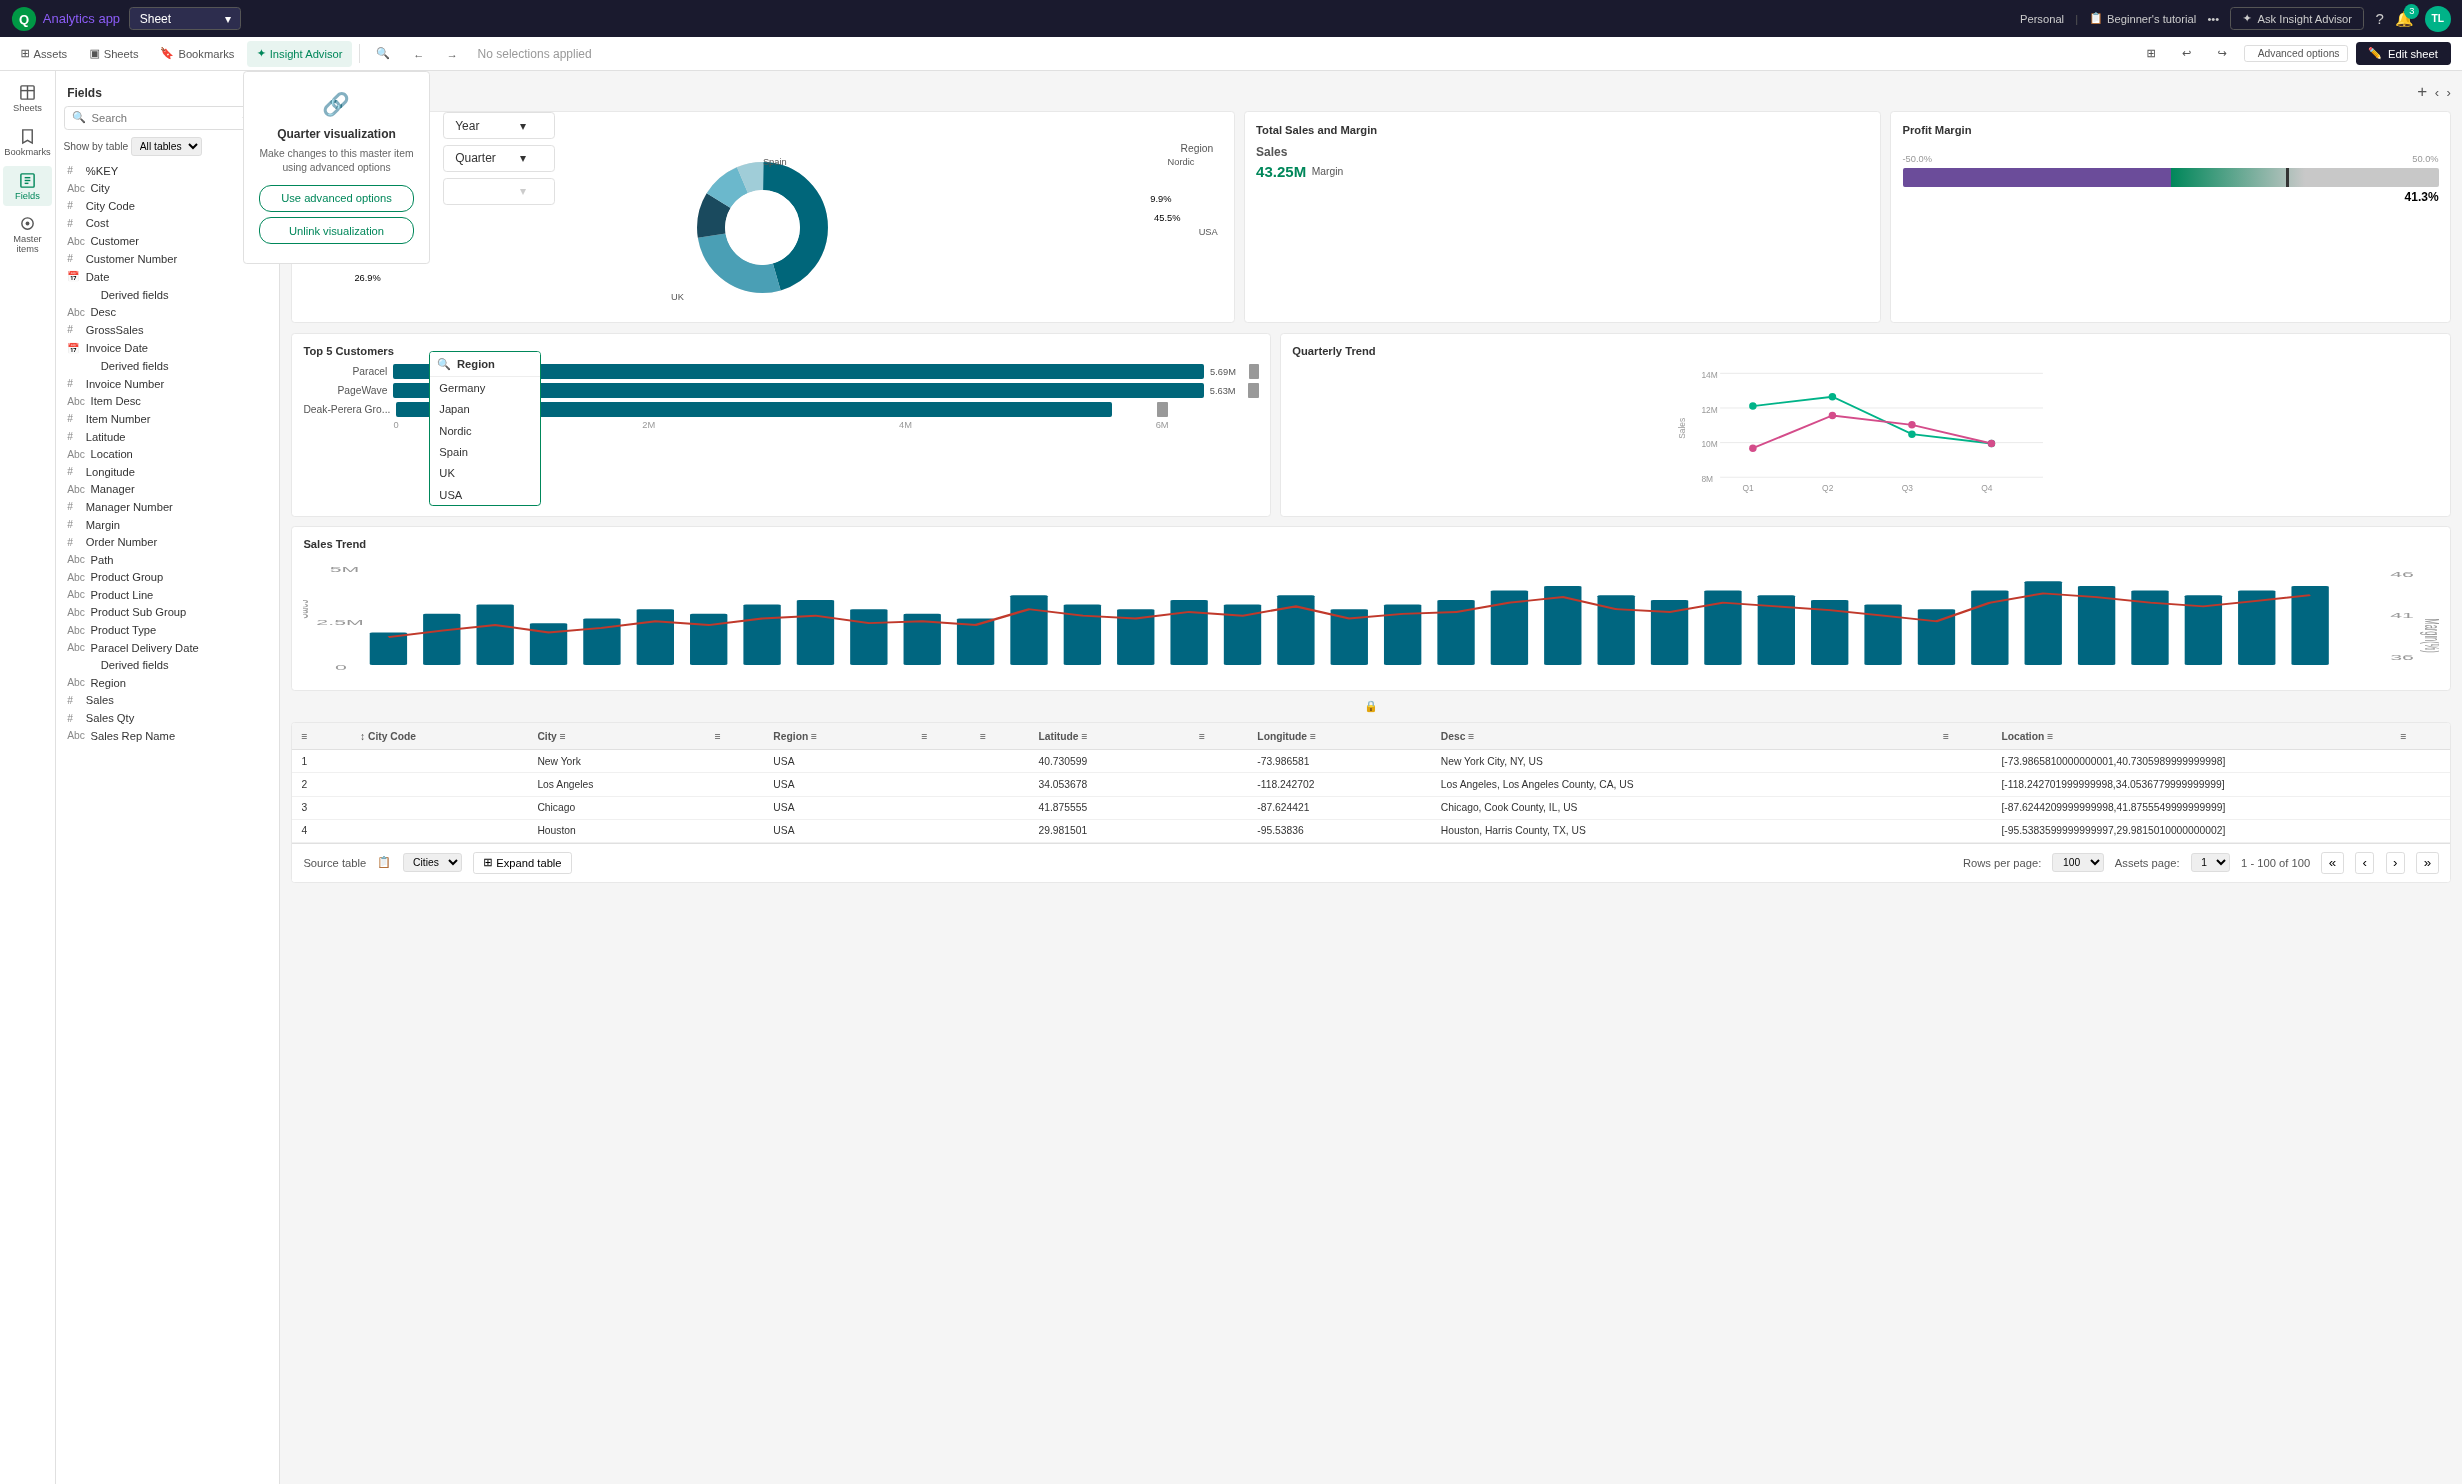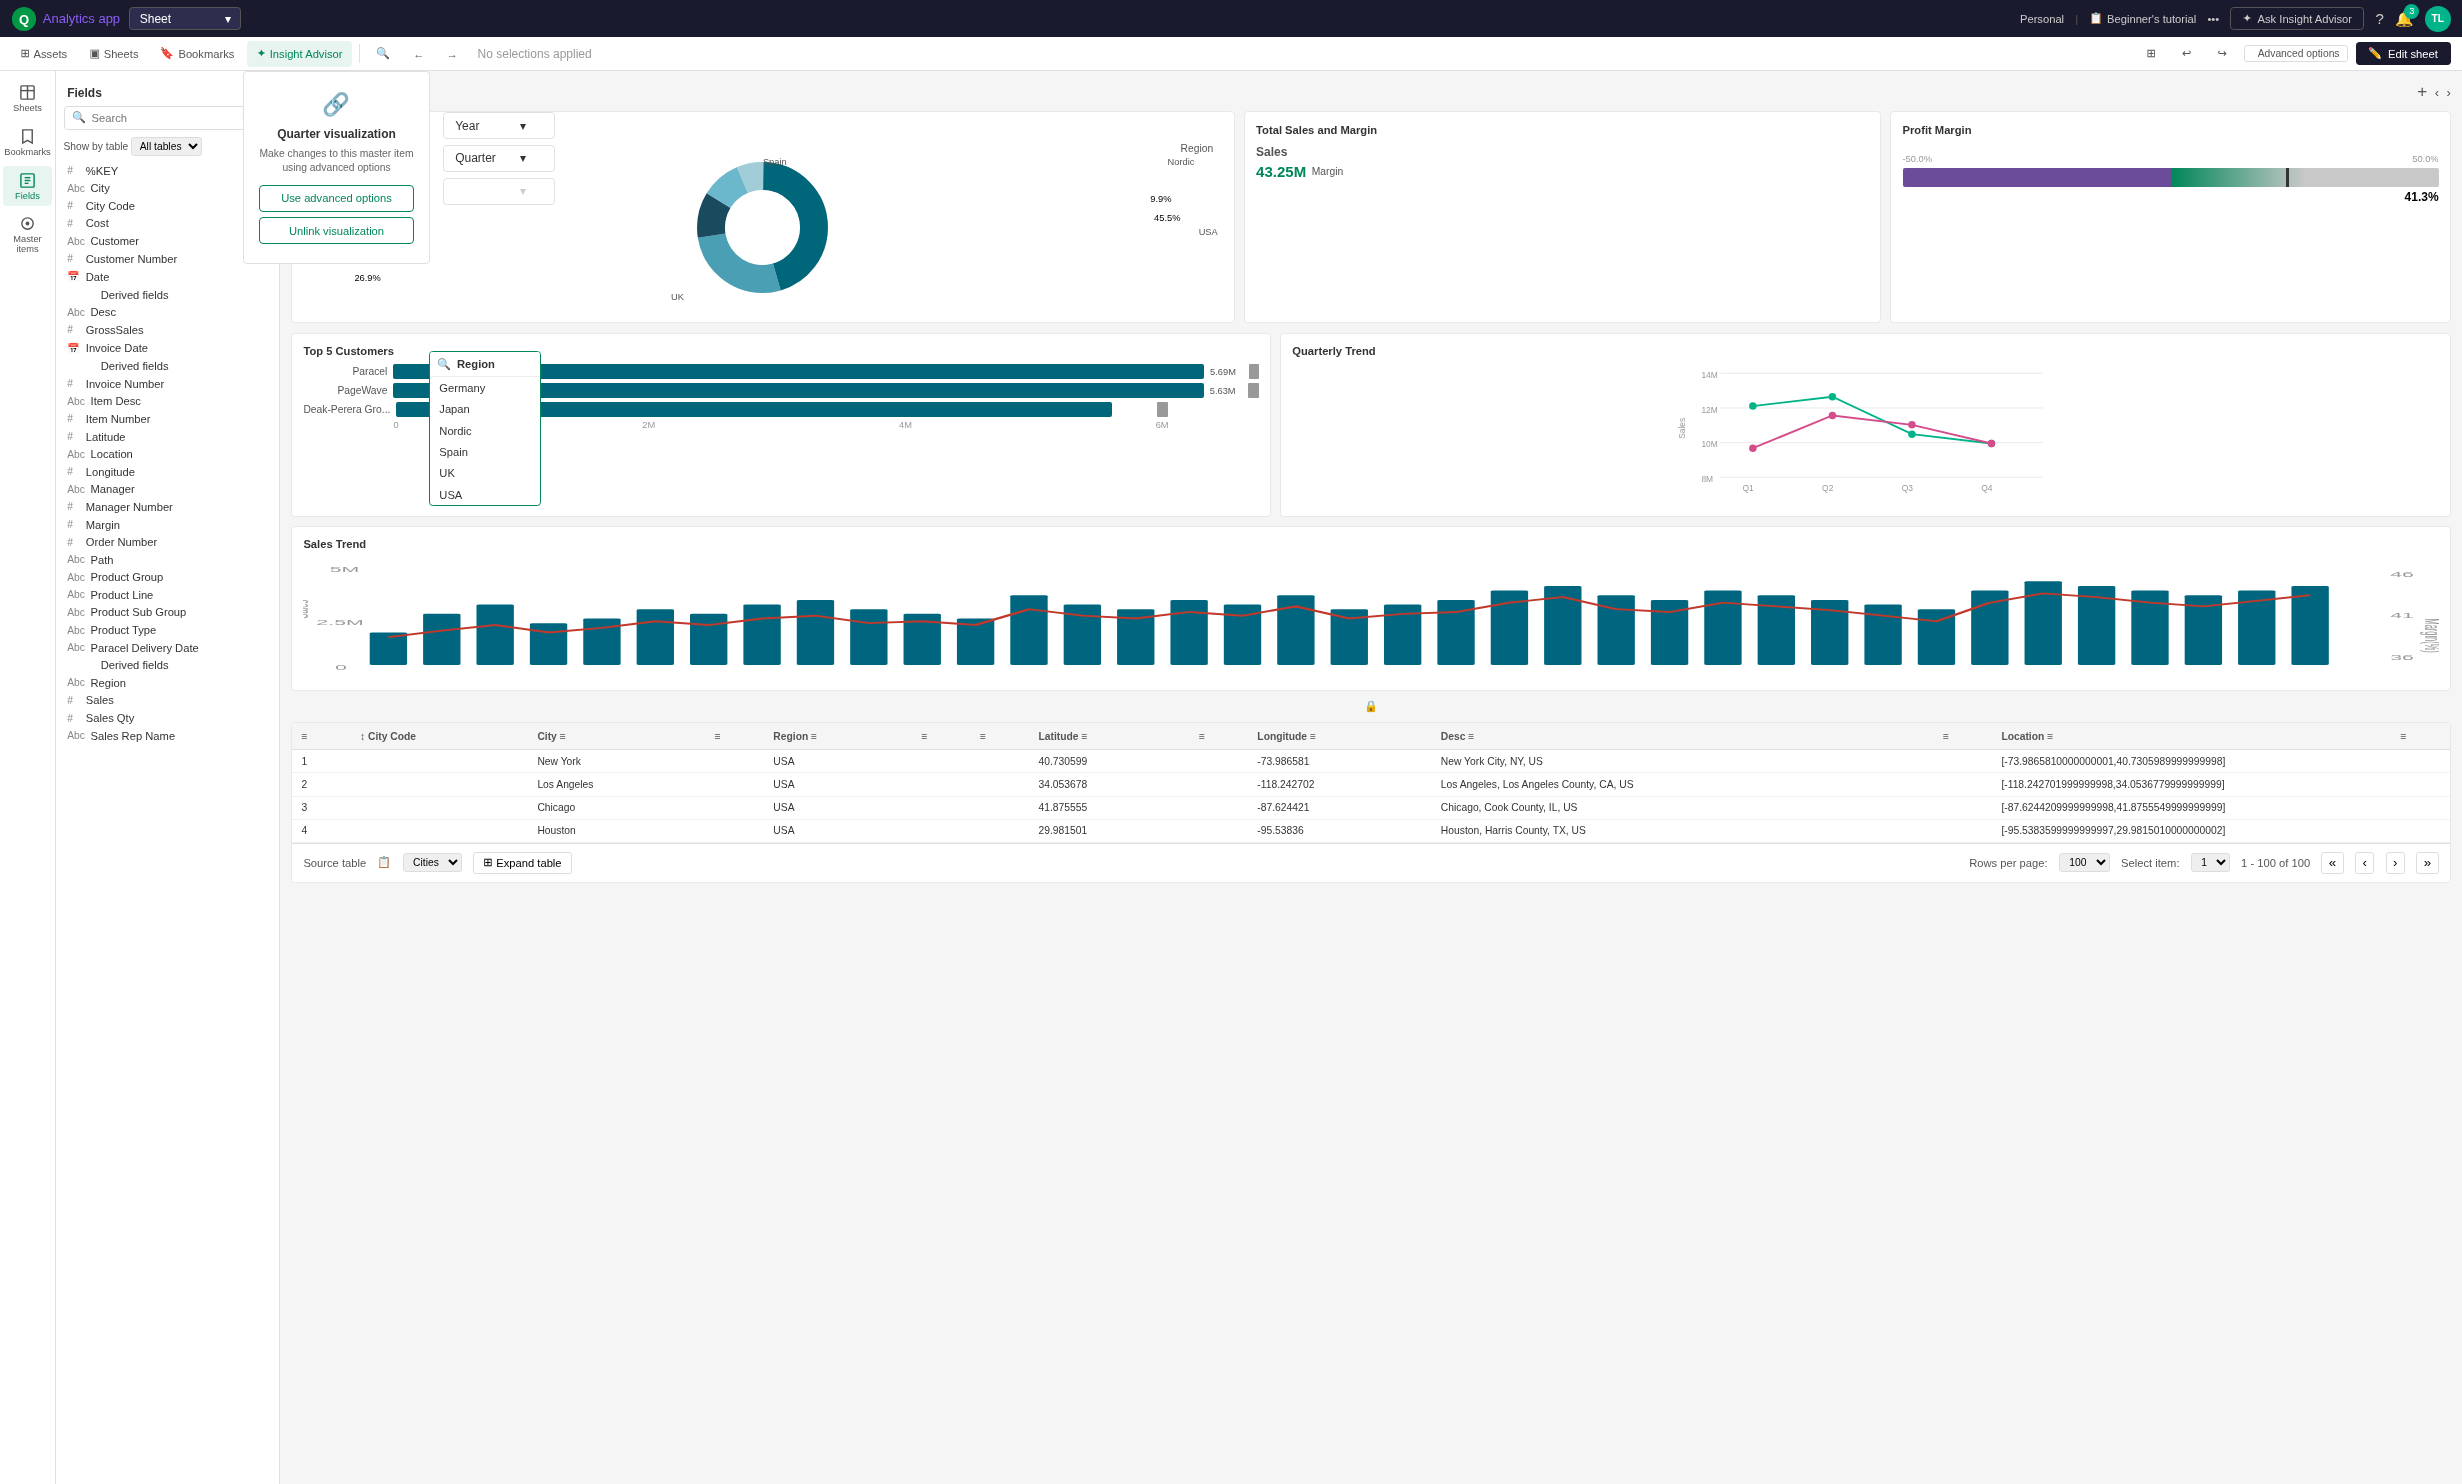--- a/index.html
+++ b/index.html
@@ -80,21 +80,21 @@
 
     
     .properties-panel {
       position: absolute; left: 243px; top: 71px; width: 187px; background: #fff;
       border: 0.9px solid #e0e0e0; border-radius: 3.7px; padding: 18.7px 15px; z-index: 10; text-align: center;
     }
     .properties-panel .title { font-size: 12px; font-weight: 600; margin-top: 9.3px; color: #333; }
     .properties-panel .desc { font-size: 10.3px; color: #666; margin-top: 5.6px; line-height: 1.4; }
     .prop-btn {
       display: block; width: 100%; margin-top: 9.3px; padding: 6.5px; border: 0.9px solid #00875a;
-      background: #fff; color: #00875a; border-radius: 4px; cursor: pointer; font-size: 11.2px;
+      background: #fff; color: #00875a; border-radius: 12px; cursor: pointer; font-size: 11.2px;
     }
 
     
     .region-filter {
       position: absolute; left: 429px; top: 351px; width: 112px; background: #fff;
       border: 1.9px solid #00875a; border-radius: 3.7px; z-index: 10; overflow: hidden;
     }
     .region-filter-header {
       display: flex; align-items: center; gap: 5.6px; padding: 5.6px 7.5px; background: #fff;
       border-bottom: 0.9px solid #eee; font-size: 11.2px; font-weight: 600; color: #333;
@@ -777,21 +777,21 @@
           </select>
           <button style="display:flex;align-items:center;gap:3.7px;border:0.9px solid #ddd;background:#fff;padding:3.7px 9.3px;border-radius:2.8px;cursor:pointer;font-size:11.2px;">
             <span>⊞</span>
             <span>Expand table</span>
           </button>
           <div style="margin-left:auto;display:flex;align-items:center;gap:11.2px;">
             <span>Rows per page:</span>
             <select>
               <option>100</option>
             </select>
-            <span>Select item:</span>
+            <span>Assets page:</span>
             <select>
               <option>1</option>
             </select>
             <span>1 - 100 of 100</span>
             <button style="border:0.9px solid #ddd;background:#fff;padding:2.8px 6.5px;border-radius:2.8px;cursor:pointer;">«</button>
             <button style="border:0.9px solid #ddd;background:#fff;padding:2.8px 6.5px;border-radius:2.8px;cursor:pointer;">‹</button>
             <button style="border:0.9px solid #ddd;background:#fff;padding:2.8px 6.5px;border-radius:2.8px;cursor:pointer;">›</button>
             <button style="border:0.9px solid #ddd;background:#fff;padding:2.8px 6.5px;border-radius:2.8px;cursor:pointer;">»</button>
           </div>
         </div>

